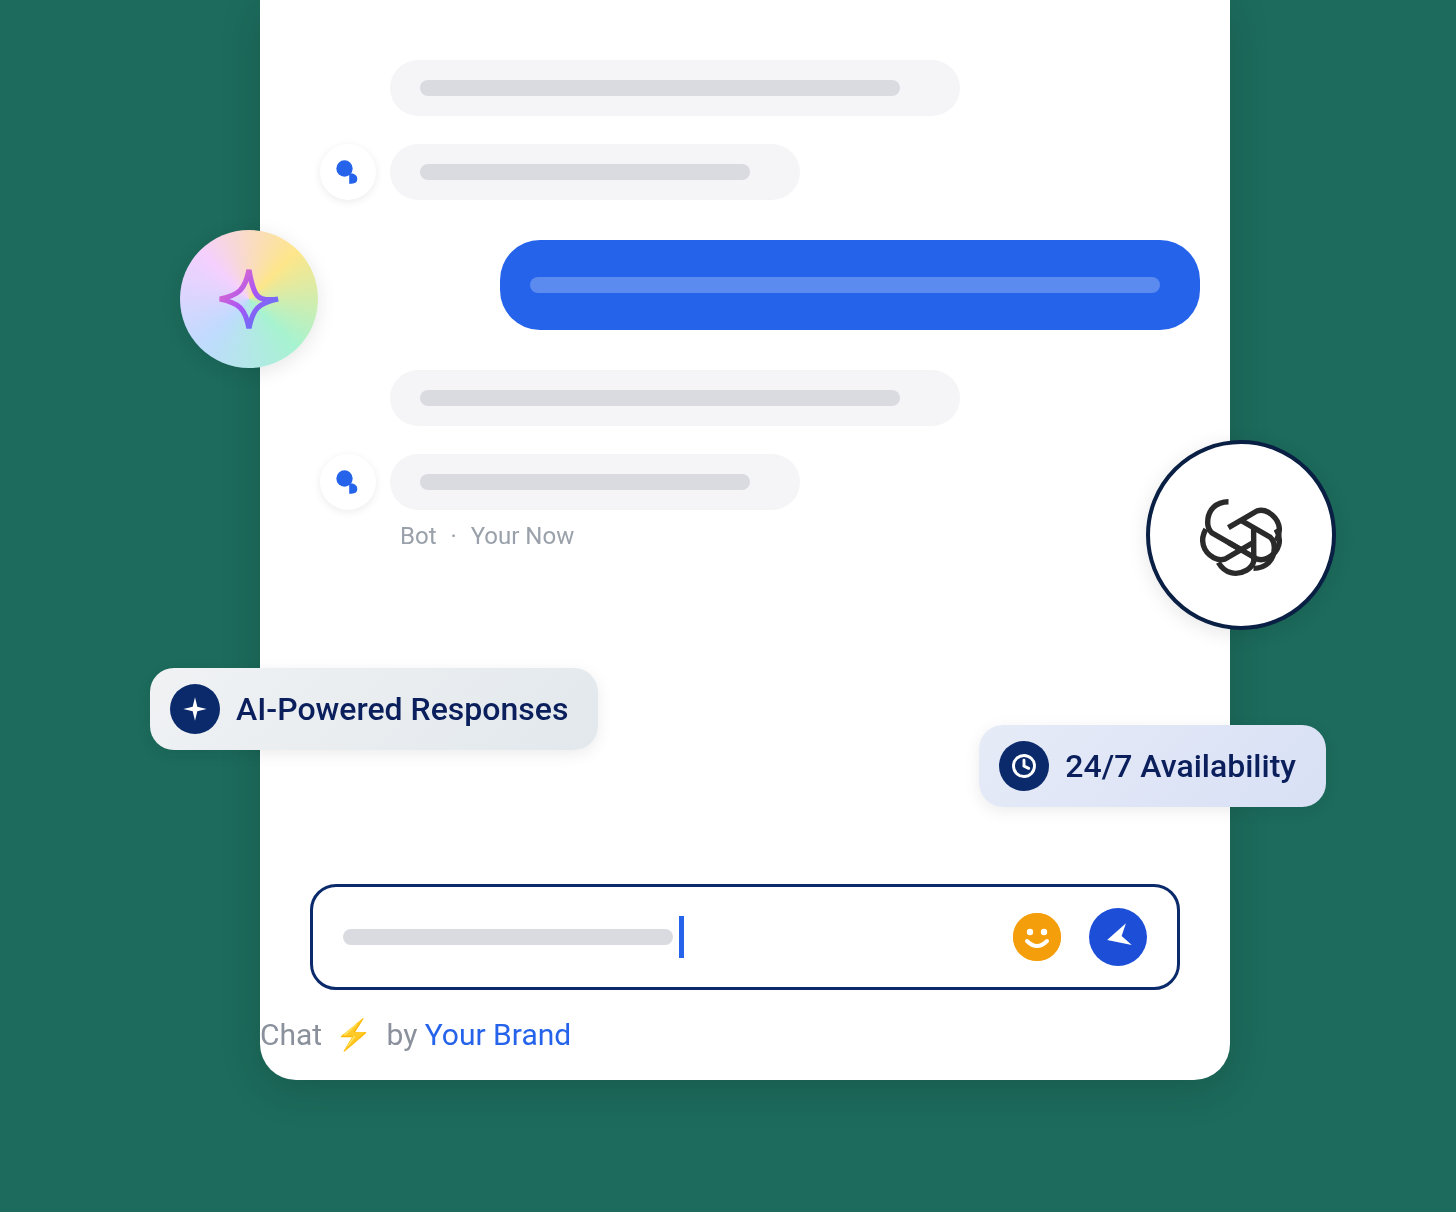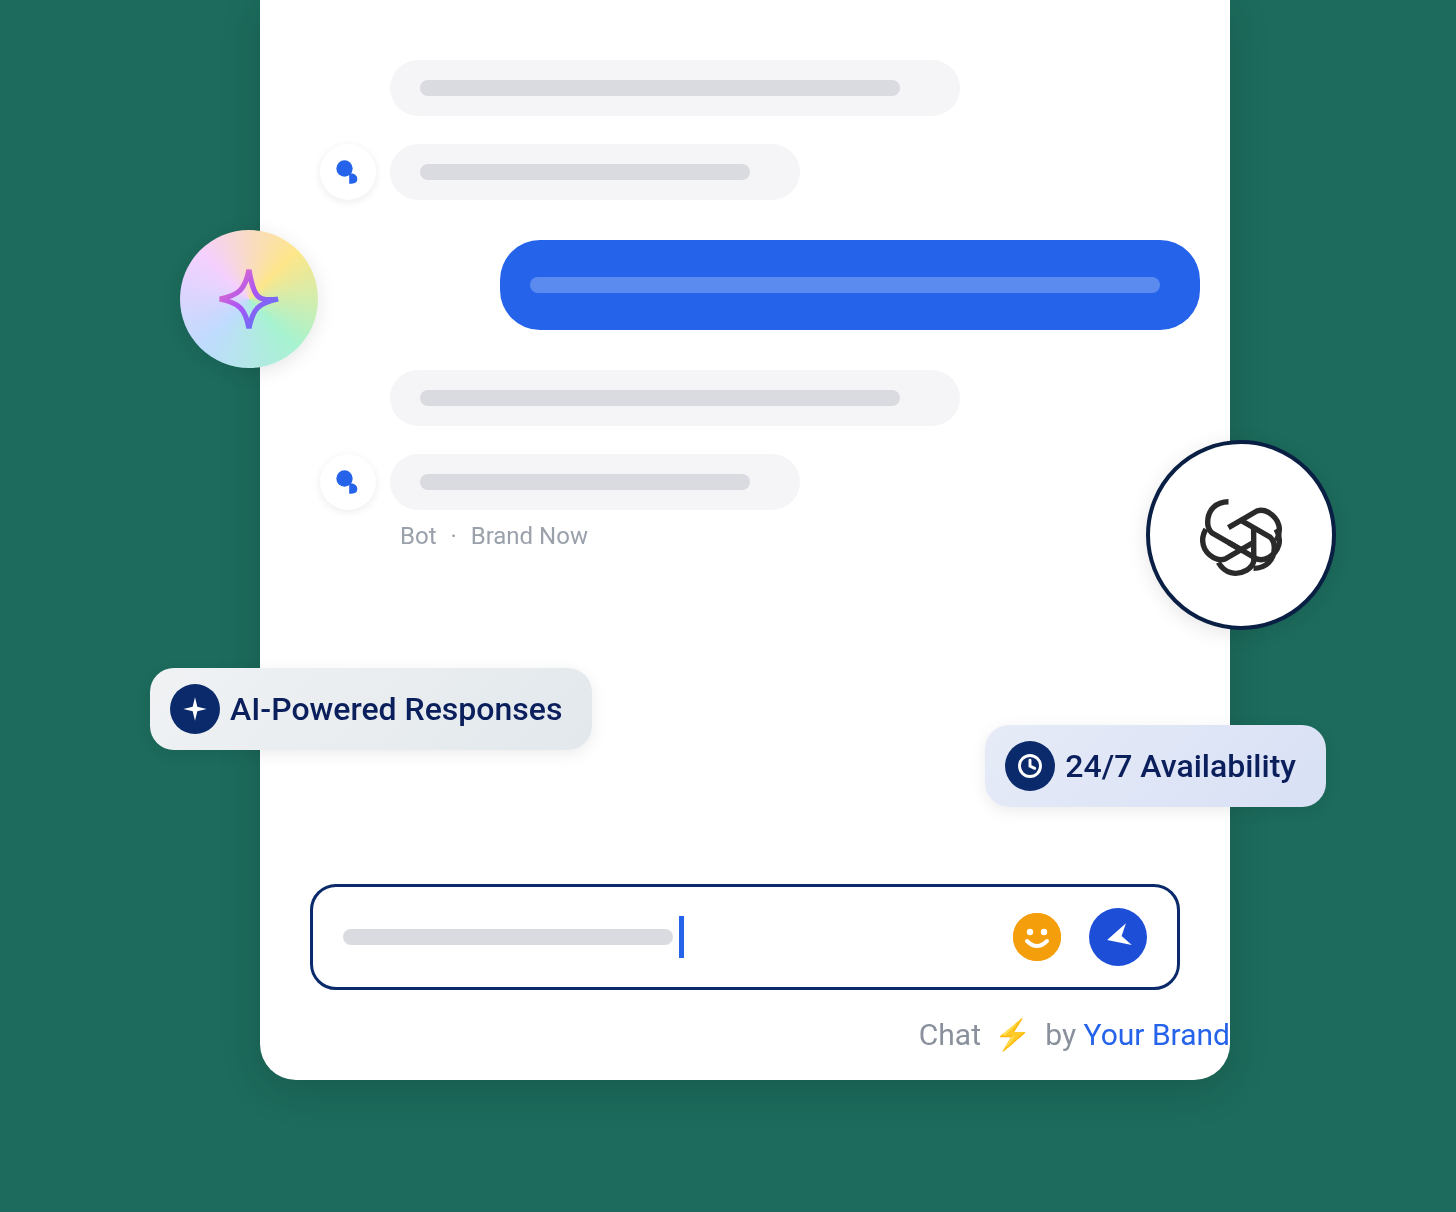--- a/index.html
+++ b/index.html
@@ -83,21 +83,21 @@
       border: 4px solid #0a1f44;
       display: flex;
       align-items: center;
       justify-content: center;
       box-shadow: 0 4px 20px rgba(0,0,0,0.1);
     }
     .feature-pill {
       position: absolute;
       display: flex;
       align-items: center;
-      gap: 10px;
+      gap: 16px;
       padding: 16px 30px 16px 20px;
       border-radius: 24px;
       font-size: 32px;
       font-weight: 500;
       color: #0a1f5c;
       box-shadow: 0 4px 16px rgba(0,0,0,0.08);
     }
     .pill-left {
       left: 150px;
       top: 668px;
@@ -166,21 +166,21 @@
       display: flex;
       align-items: center;
       justify-content: center;
       cursor: pointer;
     }
     .footer {
       position: absolute;
       bottom: 28px;
       left: 0;
       right: 0;
-      text-align: right;
+      text-align: left;
       font-size: 30px;
       color: #8a919c;
     }
     .footer .brand {
       color: #2563eb;
     }
     .lightning {
       color: #f59e0b;
       margin: 0 6px;
     }
@@ -220,21 +220,21 @@
         <circle cx="9" cy="9" r="7" fill="#2563eb"></circle>
         <path d="M 13 13 Q 20 13 20 18 Q 20 22 15 22 L 13 22 L 13 13 Z" fill="#2563eb"></path>
       </svg>
     </div>
     <div class="msg-bubble msg-grey" style="width:410px; margin-left:80px;">
       <div class="placeholder-line" style="width:330px;"></div>
     </div>
     <div class="meta-text">
       <span>Bot</span>
       <span style="margin:0 8px;">·</span>
-      <span>Brand Now</span>
+      <span>Your Now</span>
     </div>
   </div>
 
   <div class="input-bar">
     <div class="input-placeholder"></div>
     <div class="input-cursor"></div>
     <div class="input-actions">
       <div class="emoji-btn">
         <svg width="48" height="48" viewBox="0 0 24 24">
           <circle cx="12" cy="12" r="12" fill="#f59e0b"></circle>

